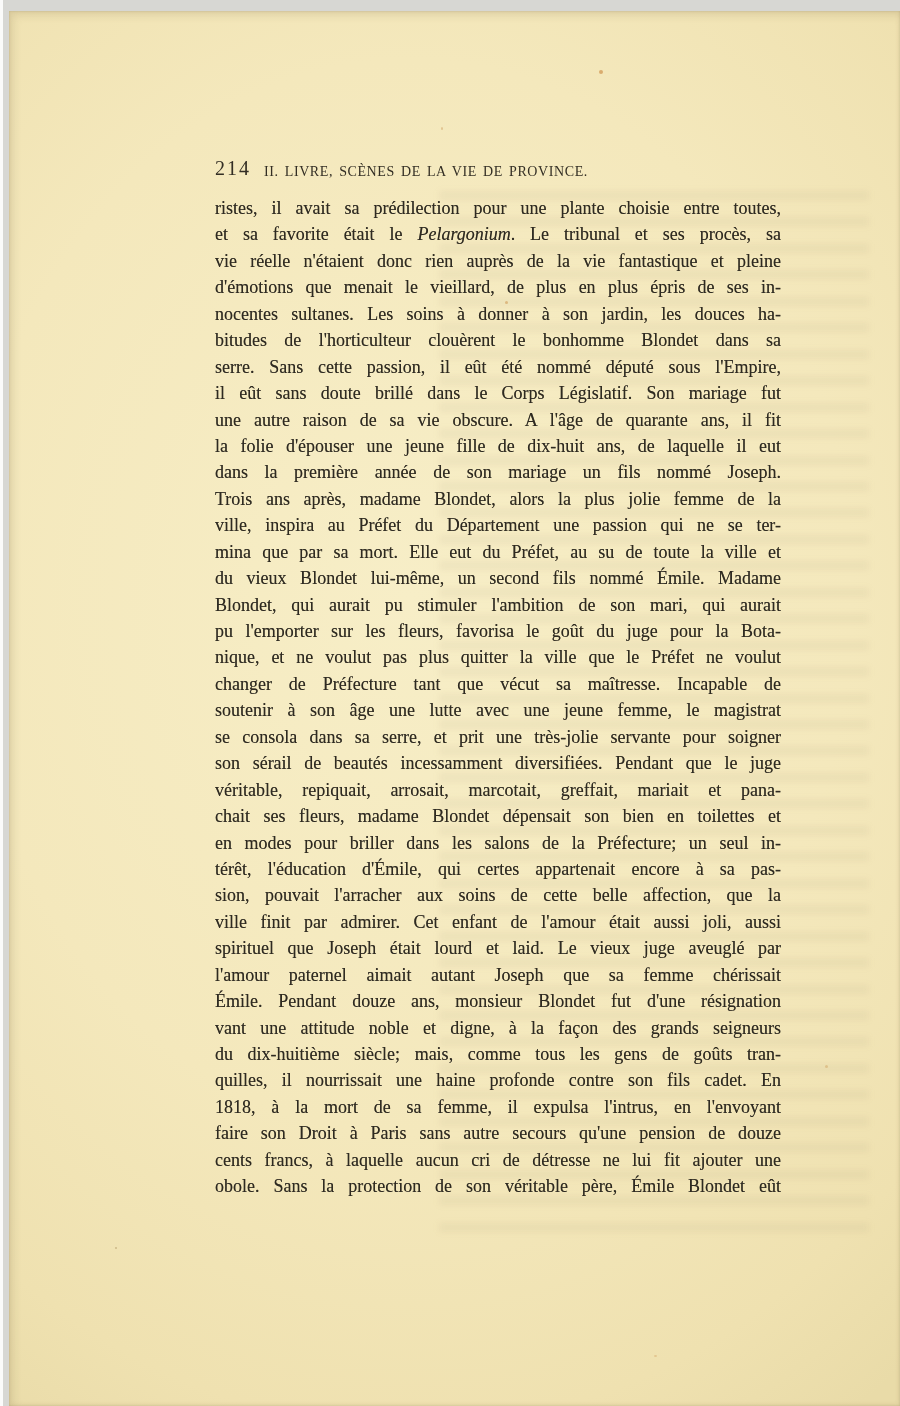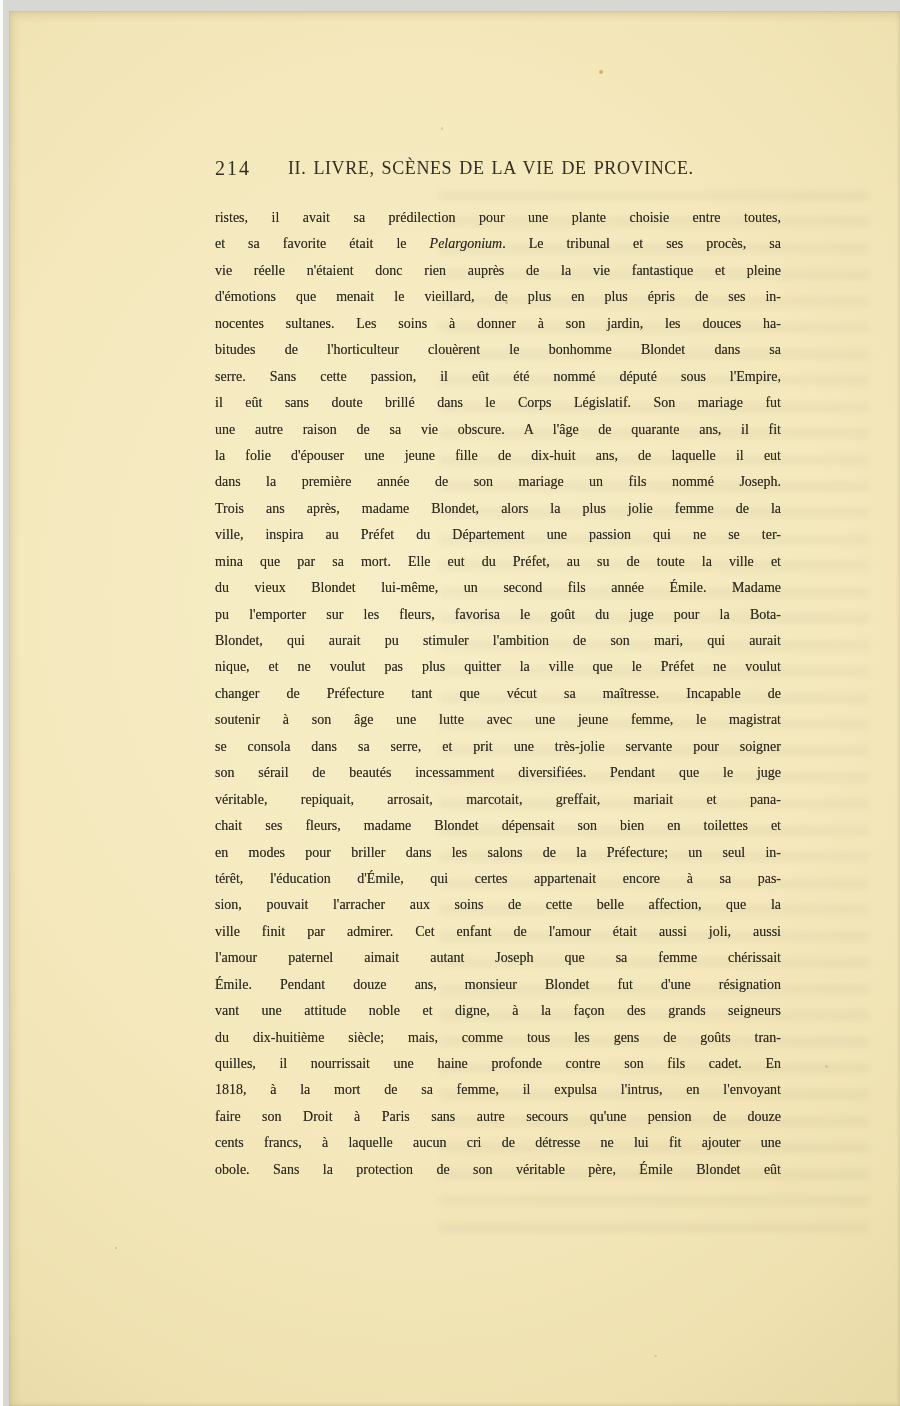--- a/index.html
+++ b/index.html
@@ -40,40 +40,40 @@
 
   .content {
     position: absolute;
     left: 206px; top: 145px;
     width: 566px;
     color: #2e2a21;
   }
 
   .running-head {
     display: flex;
-    align-items: center;
+    align-items: flex-end;
     color: #332e24;
     height: 24px;
   }
   .page-number {
     font-size: 20px;
     letter-spacing: 2px;
     font-weight: normal;
   }
   .running-title {
-    margin-left: 37px;
-    font-size: 18px;
+    margin-left: 13px;
+    font-size: 14px;
     letter-spacing: 0.6px;
     word-spacing: 2px;
     white-space: nowrap;
   }
 
   .body-text {
-    margin-top: 25px;
-    font-size: 14px;
+    margin-top: 15px;
+    font-size: 18px;
     line-height: 26.45px;
   }
   .line {
     height: 26.45px;
     overflow: hidden;
     text-align: justify;
     text-align-last: justify;
     word-spacing: 1px;
     text-shadow: 0 0 0.5px rgba(46, 42, 33, 0.55);
   }
@@ -119,34 +119,35 @@
           <div class="line"><span>nocentes sultanes. Les soins à donner à son jardin, les douces ha-</span></div>
           <div class="line"><span>bitudes de l'horticulteur clouèrent le bonhomme Blondet dans sa</span></div>
           <div class="line"><span>serre. Sans cette passion, il eût été nommé député sous l'Empire,</span></div>
           <div class="line"><span>il eût sans doute brillé dans le Corps Législatif. Son mariage fut</span></div>
           <div class="line"><span>une autre raison de sa vie obscure. A l'âge de quarante ans, il fit</span></div>
           <div class="line"><span>la folie d'épouser une jeune fille de dix-huit ans, de laquelle il eut</span></div>
           <div class="line"><span>dans la première année de son mariage un fils nommé Joseph.</span></div>
           <div class="line"><span>Trois ans après, madame Blondet, alors la plus jolie femme de la</span></div>
           <div class="line"><span>ville, inspira au Préfet du Département une passion qui ne se ter-</span></div>
           <div class="line"><span>mina que par sa mort. Elle eut du Préfet, au su de toute la ville et</span></div>
-          <div class="line"><span>du vieux Blondet lui-même, un second fils année Émile. Madame</span></div>
+          <div class="line"><span>du vieux Blondet lui-même, un second fils nommé Émile. Madame</span></div>
+          <div class="line"><span>Blondet, qui aurait pu stimuler l'ambition de son mari, qui aurait</span></div>
           <div class="line"><span>pu l'emporter sur les fleurs, favorisa le goût du juge pour la Bota-</span></div>
-          <div class="line"><span>Blondet, qui aurait pu stimuler l'ambition de son mari, qui aurait</span></div>
           <div class="line"><span>nique, et ne voulut pas plus quitter la ville que le Préfet ne voulut</span></div>
           <div class="line"><span>changer de Préfecture tant que vécut sa maîtresse. Incapable de</span></div>
           <div class="line"><span>soutenir à son âge une lutte avec une jeune femme, le magistrat</span></div>
           <div class="line"><span>se consola dans sa serre, et prit une très-jolie servante pour soigner</span></div>
           <div class="line"><span>son sérail de beautés incessamment diversifiées. Pendant que le juge</span></div>
           <div class="line"><span>véritable, repiquait, arrosait, marcotait, greffait, mariait et pana-</span></div>
           <div class="line"><span>chait ses fleurs, madame Blondet dépensait son bien en toilettes et</span></div>
           <div class="line"><span>en modes pour briller dans les salons de la Préfecture; un seul in-</span></div>
           <div class="line"><span>térêt, l'éducation d'Émile, qui certes appartenait encore à sa pas-</span></div>
           <div class="line"><span>sion, pouvait l'arracher aux soins de cette belle affection, que la</span></div>
           <div class="line"><span>ville finit par admirer. Cet enfant de l'amour était aussi joli, aussi</span></div>
+          <div class="line"><span>spirituel que Joseph était lourd et laid. Le vieux juge aveuglé par</span></div>
           <div class="line"><span>l'amour paternel aimait autant Joseph que sa femme chérissait</span></div>
           <div class="line"><span>Émile. Pendant douze ans, monsieur Blondet fut d'une résignation</span></div>
           <div class="line"><span>vant une attitude noble et digne, à la façon des grands seigneurs</span></div>
           <div class="line"><span>du dix-huitième siècle; mais, comme tous les gens de goûts tran-</span></div>
           <div class="line"><span>quilles, il nourrissait une haine profonde contre son fils cadet. En</span></div>
           <div class="line"><span>1818, à la mort de sa femme, il expulsa l'intrus, en l'envoyant</span></div>
           <div class="line"><span>faire son Droit à Paris sans autre secours qu'une pension de douze</span></div>
           <div class="line"><span>cents francs, à laquelle aucun cri de détresse ne lui fit ajouter une</span></div>
           <div class="line"><span>obole. Sans la protection de son véritable père, Émile Blondet eût</span></div>
         </div>

